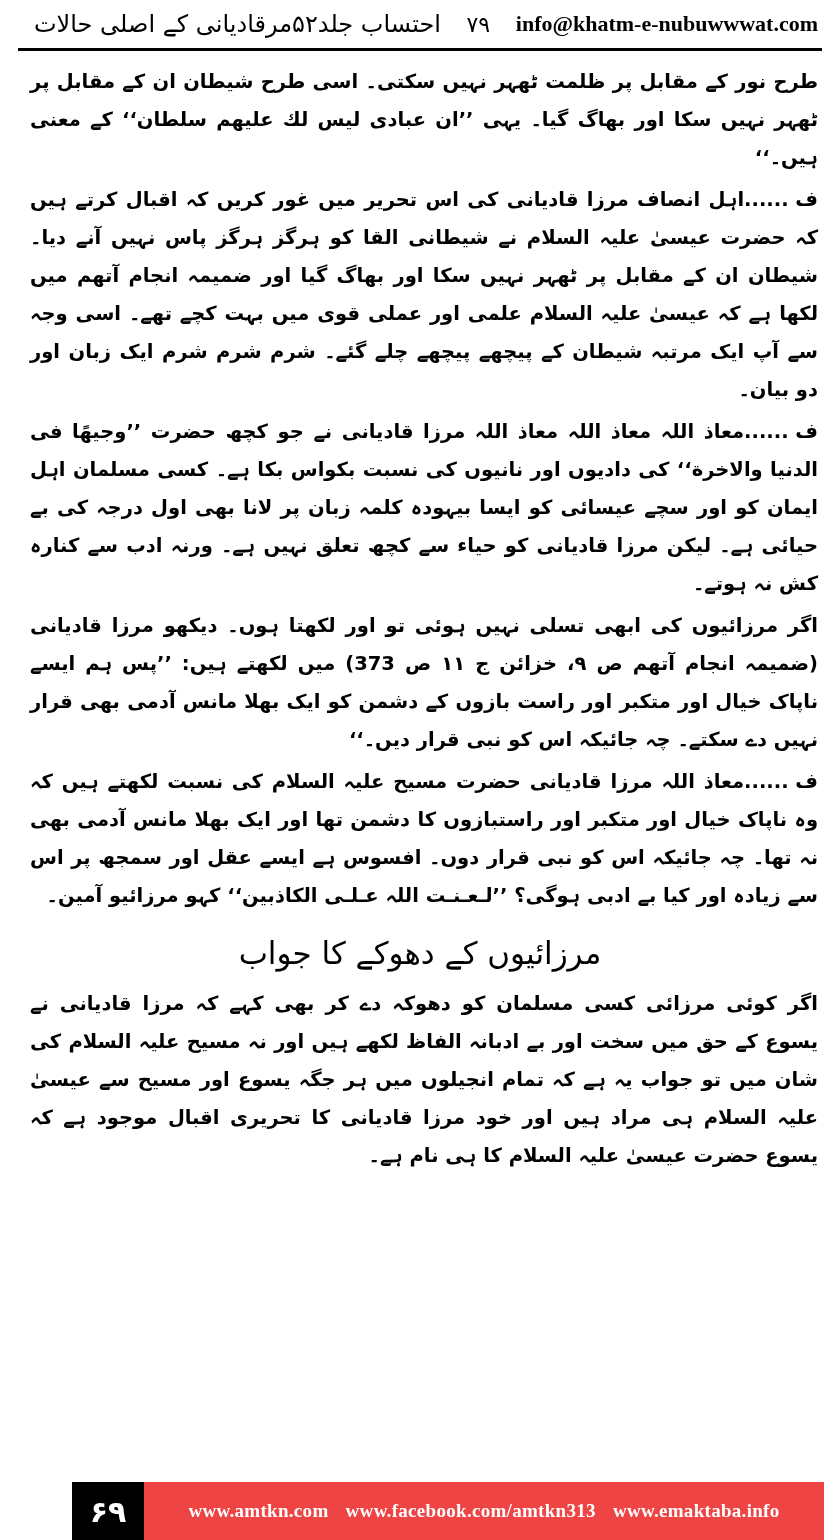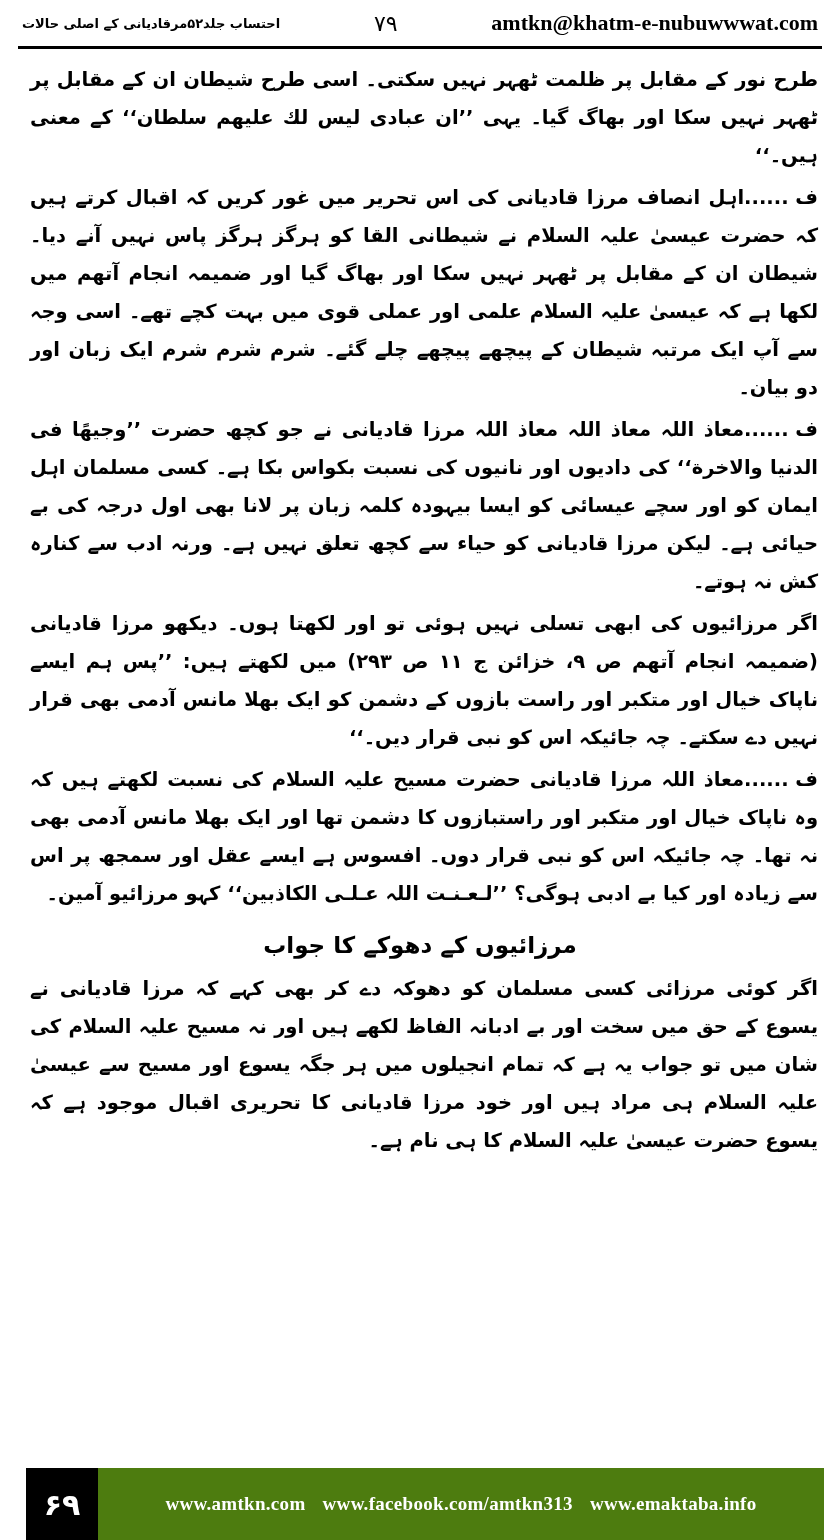--- a/index.html
+++ b/index.html
@@ -26,24 +26,25 @@
   
   .header {
     padding: 10px 22px 6px 22px;
     display: flex;
     flex-direction: row-reverse;
     align-items: center;
     justify-content: space-between;
     direction: rtl;
   }
   .header-right {
-    font-size: 13px;
-    font-weight: bold;
+    font-size: 24px;
+    font-weight: normal;
     letter-spacing: 0px;
     white-space: nowrap;
+    margin-left: 12px;
   }
   .header-center {
     font-size: 22px;
     font-weight: normal;
     padding: 0 10px;
   }
   .header-left {
     font-size: 22px;
     font-weight: bold;
     direction: ltr;
@@ -72,40 +73,41 @@
     text-align: justify;
     text-justify: inter-word;
   }
   .para .lead {
     display: inline-block;
     min-width: 58px;
     letter-spacing: 2px;
   }
   .heading {
     text-align: center;
-    font-size: 23px;
-    font-weight: bold;
+    font-size: 31px;
+    font-weight: normal;
     margin: 14px 0 6px 0;
     line-height: 1.6;
   }
 
   
   .footer {
     position: absolute;
     left: 0;
     right: 16px;
     bottom: 0;
-    height: 72px;
+    height: 58px;
     display: flex;
     align-items: stretch;
     direction: ltr;
+    padding-left: 46px;
   }
   .footer-bar {
     flex: 1 1 auto;
-    background: #4d7c0f;
+    background: #ef4444;
     display: flex;
     align-items: center;
     justify-content: center;
   }
   .footer-links {
     color: #fff;
     font-size: 19px;
     font-weight: bold;
     font-family: "Liberation Serif", "DejaVu Serif", serif;
     letter-spacing: 0.3px;
@@ -129,41 +131,41 @@
   }
 </style>
 </head>
 <body>
 
 <div class="page">
 
   <div class="header">
     <div class="header-right">احتساب جلد۵۲مرقادیانی کے اصلی حالات</div>
     <div class="header-center">۷۹</div>
-    <div class="header-left">amtkn@khatm-e-nubuwwwat.com</div>
+    <div class="header-left">info@khatm-e-nubuwwwat.com</div>
   </div>
   <div class="rule"></div>
 
   <div class="content">
 
     <p class="para">
       <span>طرح نور کے مقابل پر ظلمت ٹھہر نہیں سکتی۔ اسی طرح شیطان ان کے مقابل پر ٹھہر نہیں سکا اور بھاگ گیا۔ یہی ’’ان عبادی لیس لك عليهم سلطان‘‘ کے معنی ہیں۔‘‘</span>
     </p>
 
     <p class="para">
       <span class="lead">ف ......</span><span>اہل انصاف مرزا قادیانی کی اس تحریر میں غور کریں کہ اقبال کرتے ہیں کہ حضرت عیسیٰ علیہ السلام نے شیطانی القا کو ہرگز ہرگز پاس نہیں آنے دیا۔ شیطان ان کے مقابل پر ٹھہر نہیں سکا اور بھاگ گیا اور ضمیمہ انجام آتھم میں لکھا ہے کہ عیسیٰ علیہ السلام علمی اور عملی قوی میں بہت کچے تھے۔ اسی وجہ سے آپ ایک مرتبہ شیطان کے پیچھے پیچھے چلے گئے۔ شرم شرم شرم ایک زبان اور دو بیان۔</span>
     </p>
 
 
     <p class="para">
       <span class="lead">ف ......</span><span>معاذ اللہ معاذ اللہ معاذ اللہ مرزا قادیانی نے جو کچھ حضرت ’’وجيهًا فى الدنيا والاخرة‘‘ کی دادیوں اور نانیوں کی نسبت بکواس بکا ہے۔ کسی مسلمان اہل ایمان کو اور سچے عیسائی کو ایسا بیہودہ کلمہ زبان پر لانا بھی اول درجہ کی بے حیائی ہے۔ لیکن مرزا قادیانی کو حیاء سے کچھ تعلق نہیں ہے۔ ورنہ ادب سے کنارہ کش نہ ہوتے۔</span>
     </p>
 
     <p class="para">
-      <span>اگر مرزائیوں کی ابھی تسلی نہیں ہوئی تو اور لکھتا ہوں۔ دیکھو مرزا قادیانی (ضمیمہ انجام آتھم ص ۹، خزائن ج ۱۱ ص ۲۹۳) میں لکھتے ہیں: ’’پس ہم ایسے ناپاک خیال اور متکبر اور راست بازوں کے دشمن کو ایک بھلا مانس آدمی بھی قرار نہیں دے سکتے۔ چہ جائیکہ اس کو نبی قرار دیں۔‘‘</span>
+      <span>اگر مرزائیوں کی ابھی تسلی نہیں ہوئی تو اور لکھتا ہوں۔ دیکھو مرزا قادیانی (ضمیمہ انجام آتھم ص ۹، خزائن ج ۱۱ ص 373) میں لکھتے ہیں: ’’پس ہم ایسے ناپاک خیال اور متکبر اور راست بازوں کے دشمن کو ایک بھلا مانس آدمی بھی قرار نہیں دے سکتے۔ چہ جائیکہ اس کو نبی قرار دیں۔‘‘</span>
     </p>
 
     <p class="para">
       <span class="lead">ف ......</span><span>معاذ اللہ مرزا قادیانی حضرت مسیح علیہ السلام کی نسبت لکھتے ہیں کہ وہ ناپاک خیال اور متکبر اور راستبازوں کا دشمن تھا اور ایک بھلا مانس آدمی بھی نہ تھا۔ چہ جائیکہ اس کو نبی قرار دوں۔ افسوس ہے ایسے عقل اور سمجھ پر اس سے زیادہ اور کیا بے ادبی ہوگی؟ ’’لـعـنـت اللہ عـلـى الكاذبين‘‘ کہو مرزائیو آمین۔</span>
     </p>
 
     <h2 class="heading">مرزائیوں کے دھوکے کا جواب</h2>
 
     <p class="para">
       <span>اگر کوئی مرزائی کسی مسلمان کو دھوکہ دے کر بھی کہے کہ مرزا قادیانی نے یسوع کے حق میں سخت اور بے ادبانہ الفاظ لکھے ہیں اور نہ مسیح علیہ السلام کی شان میں تو جواب یہ ہے کہ تمام انجیلوں میں ہر جگہ یسوع اور مسیح سے عیسیٰ علیہ السلام ہی مراد ہیں اور خود مرزا قادیانی کا تحریری اقبال موجود ہے کہ یسوع حضرت عیسیٰ علیہ السلام کا ہی نام ہے۔</span>

